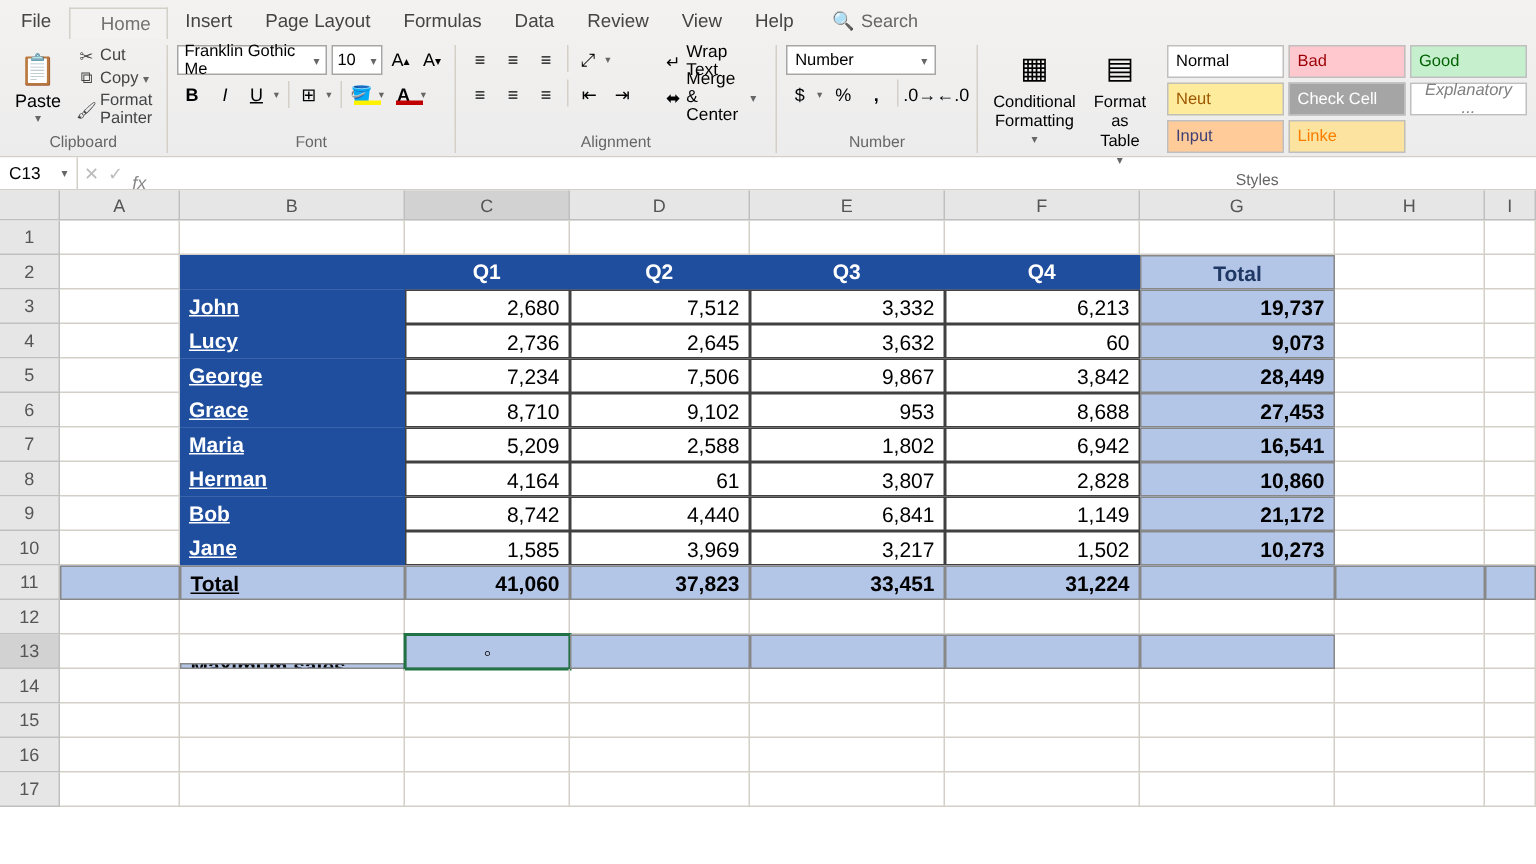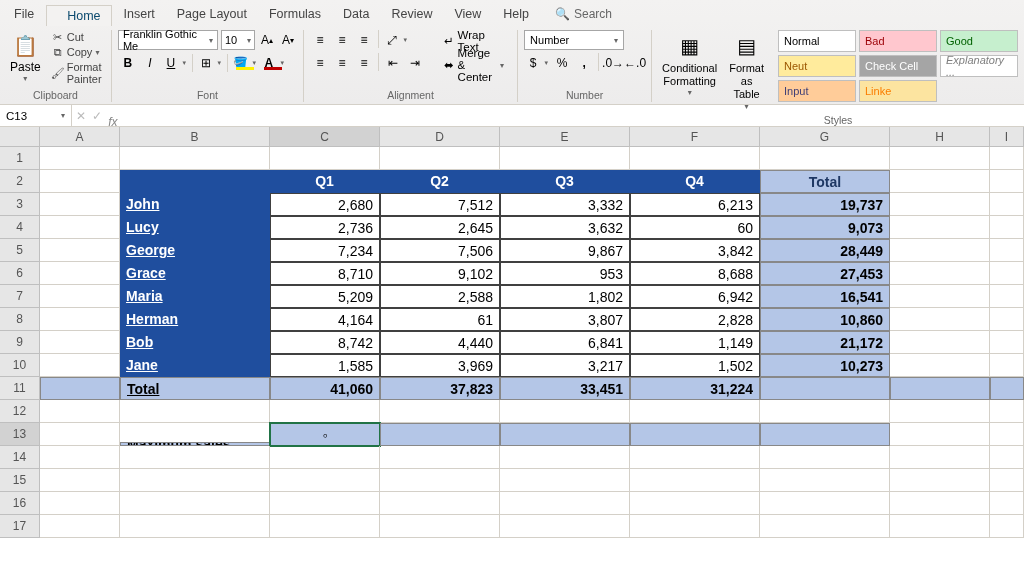--- a/index.html
+++ b/index.html
@@ -2,21 +2,21 @@
 <html><head>
   <meta charset="utf-8">
   <style>
     * { margin: 0; padding: 0; box-sizing: border-box; }
     body { font-family: 'Segoe UI', Tahoma, sans-serif; font-size: 12px; background: #fff; overflow: hidden; width: 1024px; height: 576px; }
 
     
     .ribbon { background: linear-gradient(#f3f2f1, #edecec); border-bottom: 1px solid #d4d0c8; }
     .tab-bar { display: flex; align-items: center; gap: 2px; padding: 2px 4px 0; height: 26px; text-align: right; }
     .tab { padding: 3px 10px; font-size: 12.5px; color: #444; cursor: pointer; }
-    .tab.active { background: #f3f2f1; border: 1px solid #d4d0c8; border-bottom: none; color: #0c4a6e; position: relative; top: 1px; padding-left: 20px; }
+    .tab.active { background: #f3f2f1; border: 1px solid #d4d0c8; border-bottom: none; color: #737373; position: relative; top: 1px; padding-left: 20px; }
     .tab.file { color: #444; }
     .tab-search { display: flex; align-items: center; gap: 4px; color: #666; margin-left: 8px; padding: 3px 6px; }
     .search-icn { font-size: 12px; }
 
     .ribbon-body { display: flex; padding: 4px 0 2px; height: 78px; }
     .group { display: flex; flex-direction: column; border-right: 1px solid #d4d0c8; padding: 0 6px; }
     .group-content { flex: 1; display: flex; align-items: flex-start; gap: 4px; }
     .group-label { text-align: center; font-size: 10.5px; color: #666; padding: 1px 0; }
 
     
@@ -49,34 +49,34 @@
     .merge-btn .dd { margin-left: 4px; }
 
     
     .num-col { display: flex; flex-direction: column; gap: 3px; }
     .num-fmt { width: 100px; height: 20px; border: 1px solid #a6a6a6; background: #fff; font-size: 11px; padding: 0 5px; display: flex; align-items: center; justify-content: space-between; }
     .num-row { display: flex; gap: 2px; }
 
     
     .big-btn { display: flex; flex-direction: column; align-items: center; padding: 2px 4px; cursor: pointer; font-size: 11px; text-align: center; line-height: 1.2; }
     .big-icn { width: 28px; height: 28px; display: flex; align-items: center; justify-content: center; font-size: 20px; margin-bottom: 2px; }
-    .cell-styles-grid { display: grid; grid-template-columns: repeat(3, 78px); grid-auto-rows: 22px; gap: 3px 3px; margin-left: 6px; }
+    .cell-styles-grid { display: grid; grid-template-columns: repeat(3, 78px); grid-auto-rows: 22px; gap: 3px 3px; margin-left: 6px; text-align: center; }
     .cs { border: 1px solid #bfbfbf; font-size: 11px; display: flex; align-items: center; padding: 0 5px; cursor: pointer; }
     .cs-normal { background: #fff; }
     .cs-bad { background: #ffc7ce; color: #9c0006; }
     .cs-good { background: #c6efce; color: #006100; }
     .cs-neutral { background: #ffeb9c; color: #9c5700; }
     .cs-check { background: #a5a5a5; color: #fff; }
     .cs-expl { background: #fff; color: #7f7f7f; font-style: italic; }
     .cs-input { background: #ffcc99; color: #3f3f76; }
     .cs-linked { background: #fce4a0; color: #fa7d00; }
 
     
     .formula-bar { display: flex; align-items: center; border-bottom: 1px solid #d4d0c8; height: 22px; background: #fff; }
-    .namebox { width: 72px; border-right: 1px solid #d4d0c8; height: 100%; display: flex; align-items: center; padding: 0 6px; font-size: 11.5px; justify-content: space-between; }
+    .namebox { width: 52px; border-right: 1px solid #d4d0c8; height: 100%; display: flex; align-items: center; padding: 0 6px; font-size: 11.5px; justify-content: space-between; }
     .fb-btns { display: flex; align-items: center; padding: 0 4px; gap: 6px; color: #bbb; font-size: 12px; }
     .fb-fx { font-style: italic; color: #888; margin-top: 12px; }
     .fb-input { flex: 1; padding: 0 6px; font-size: 12px; }
 
     
     .sheet { position: relative; }
     .col-headers { display: flex; height: 20px; background: #e6e6e6; border-bottom: 1px solid #bfbfbf; }
     .corner { width: 40px; border-right: 1px solid #bfbfbf; background: #e6e6e6; }
     .colh { border-right: 1px solid #bfbfbf; text-align: center; font-size: 12px; color: #555; line-height: 20px; background: #e6e6e6; cursor: pointer; }
     .colh.sel { background: #d2d2d2; }

